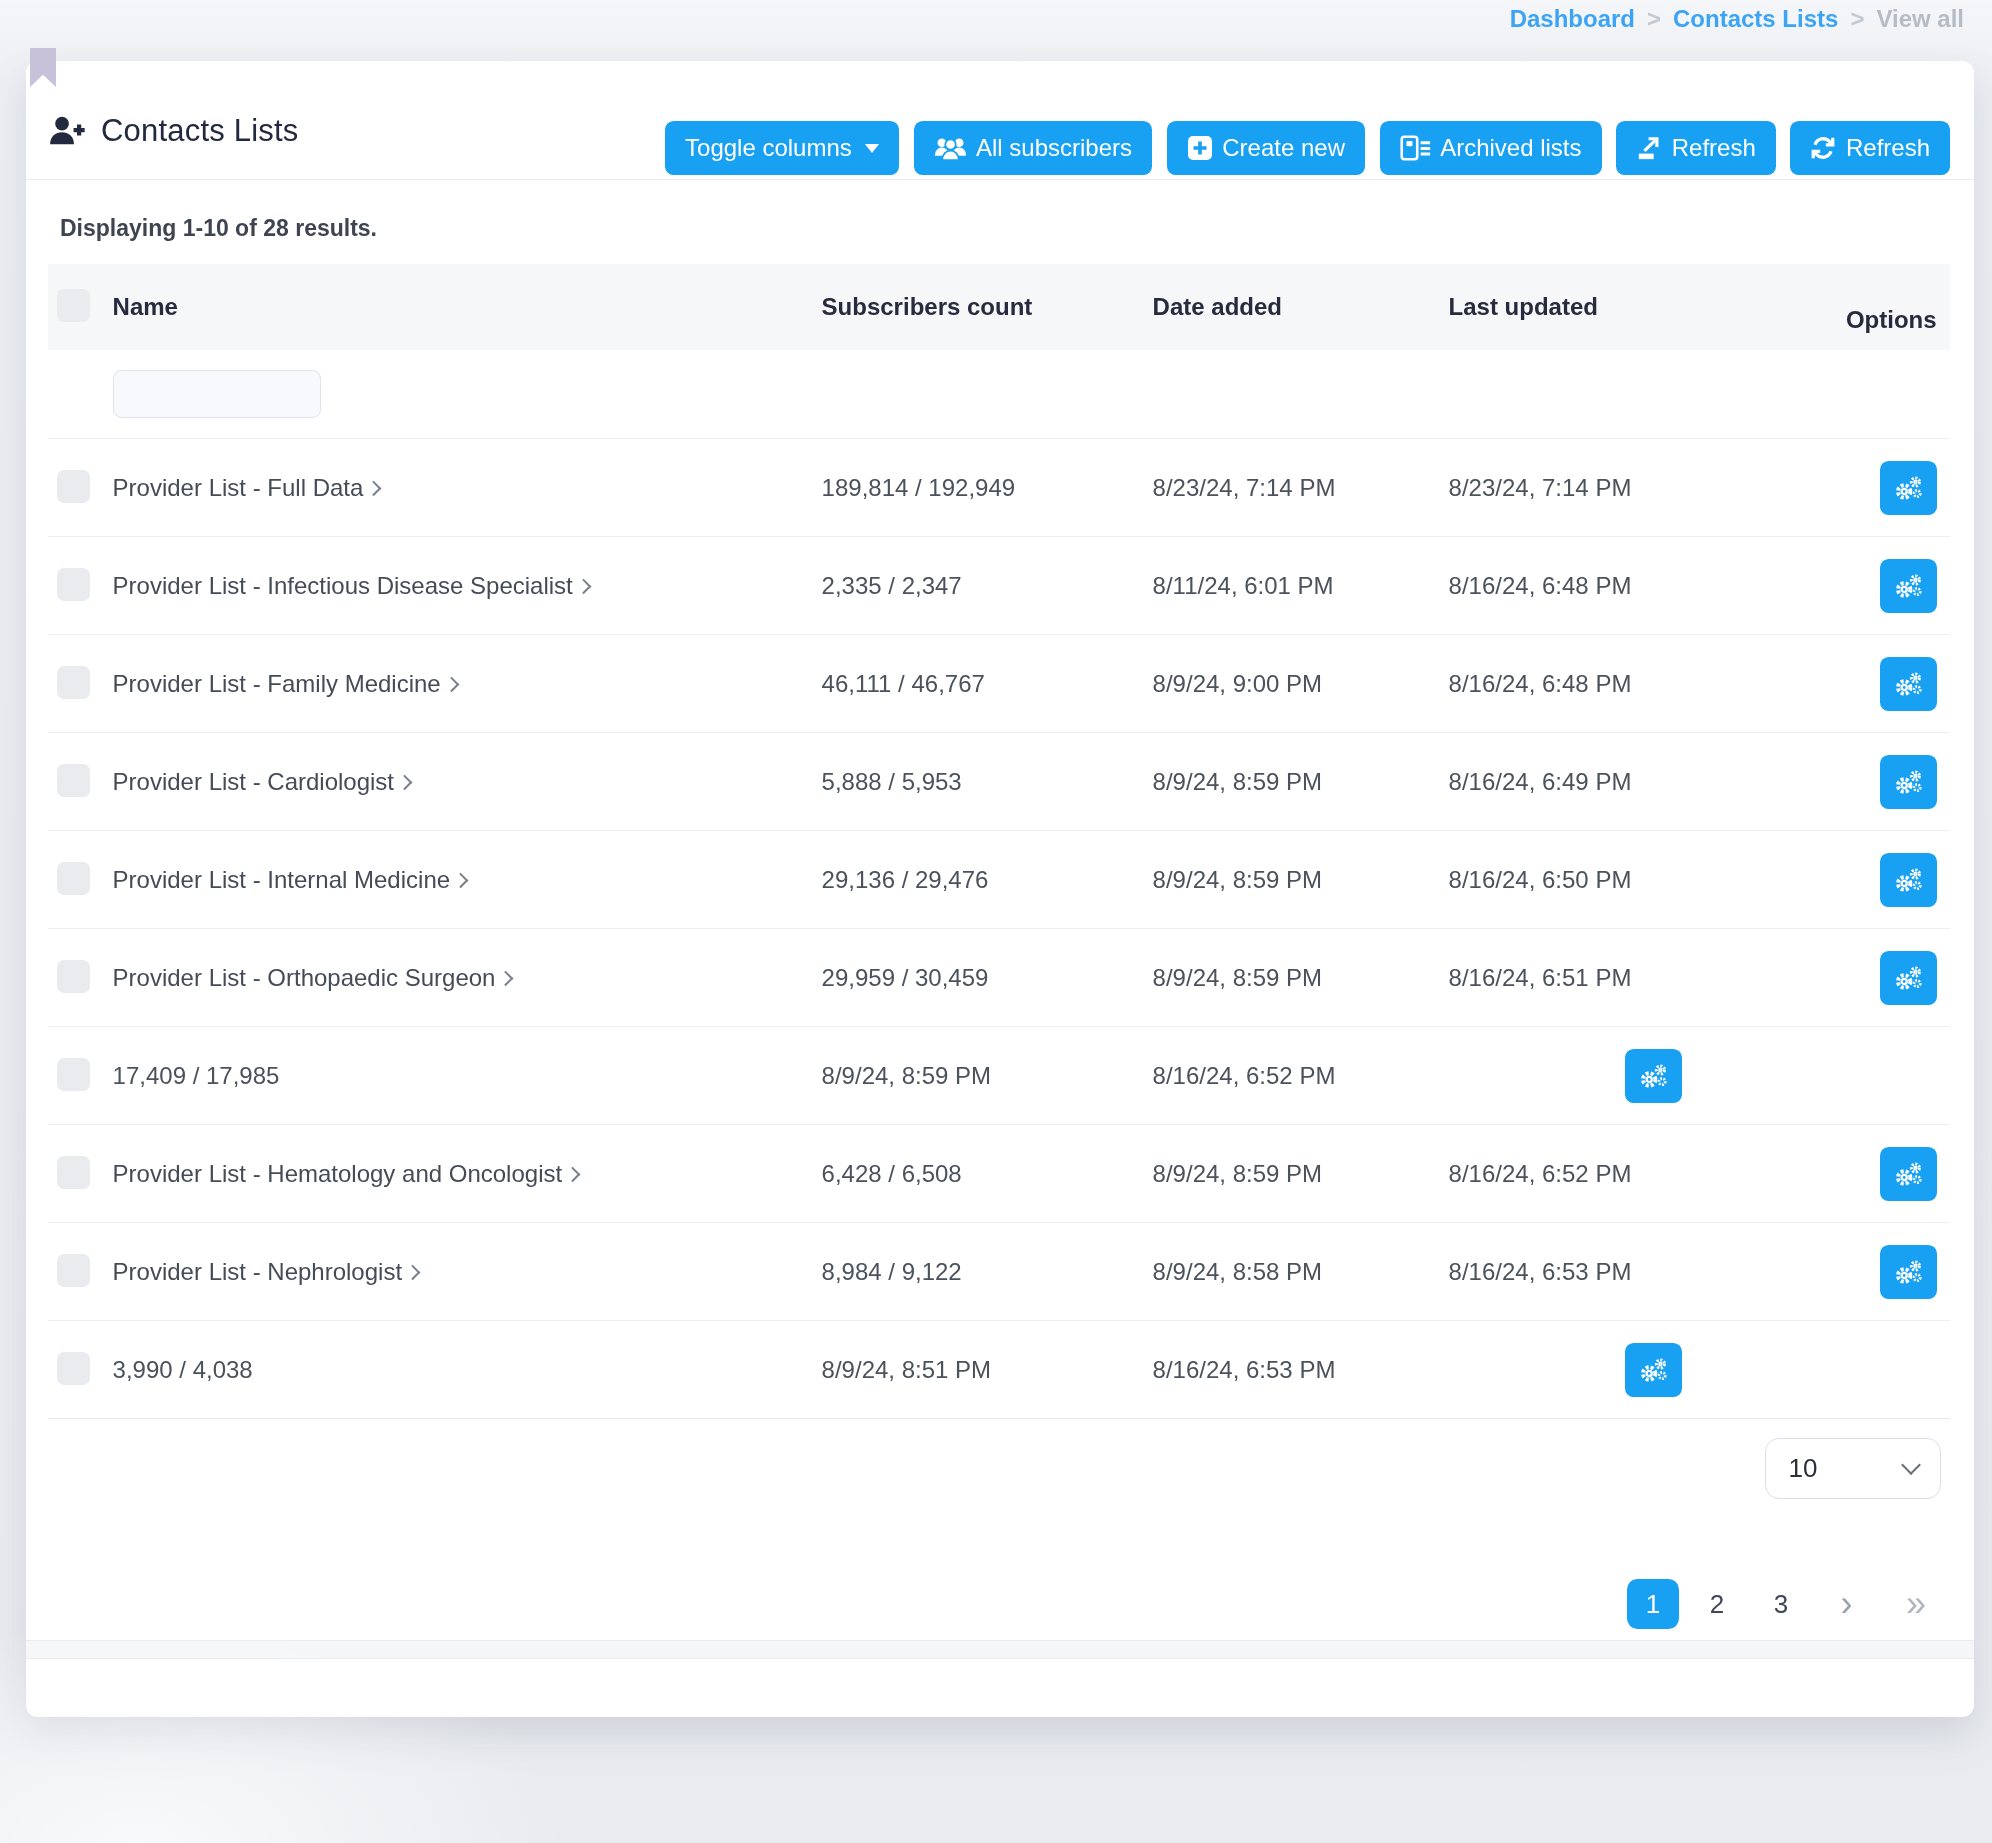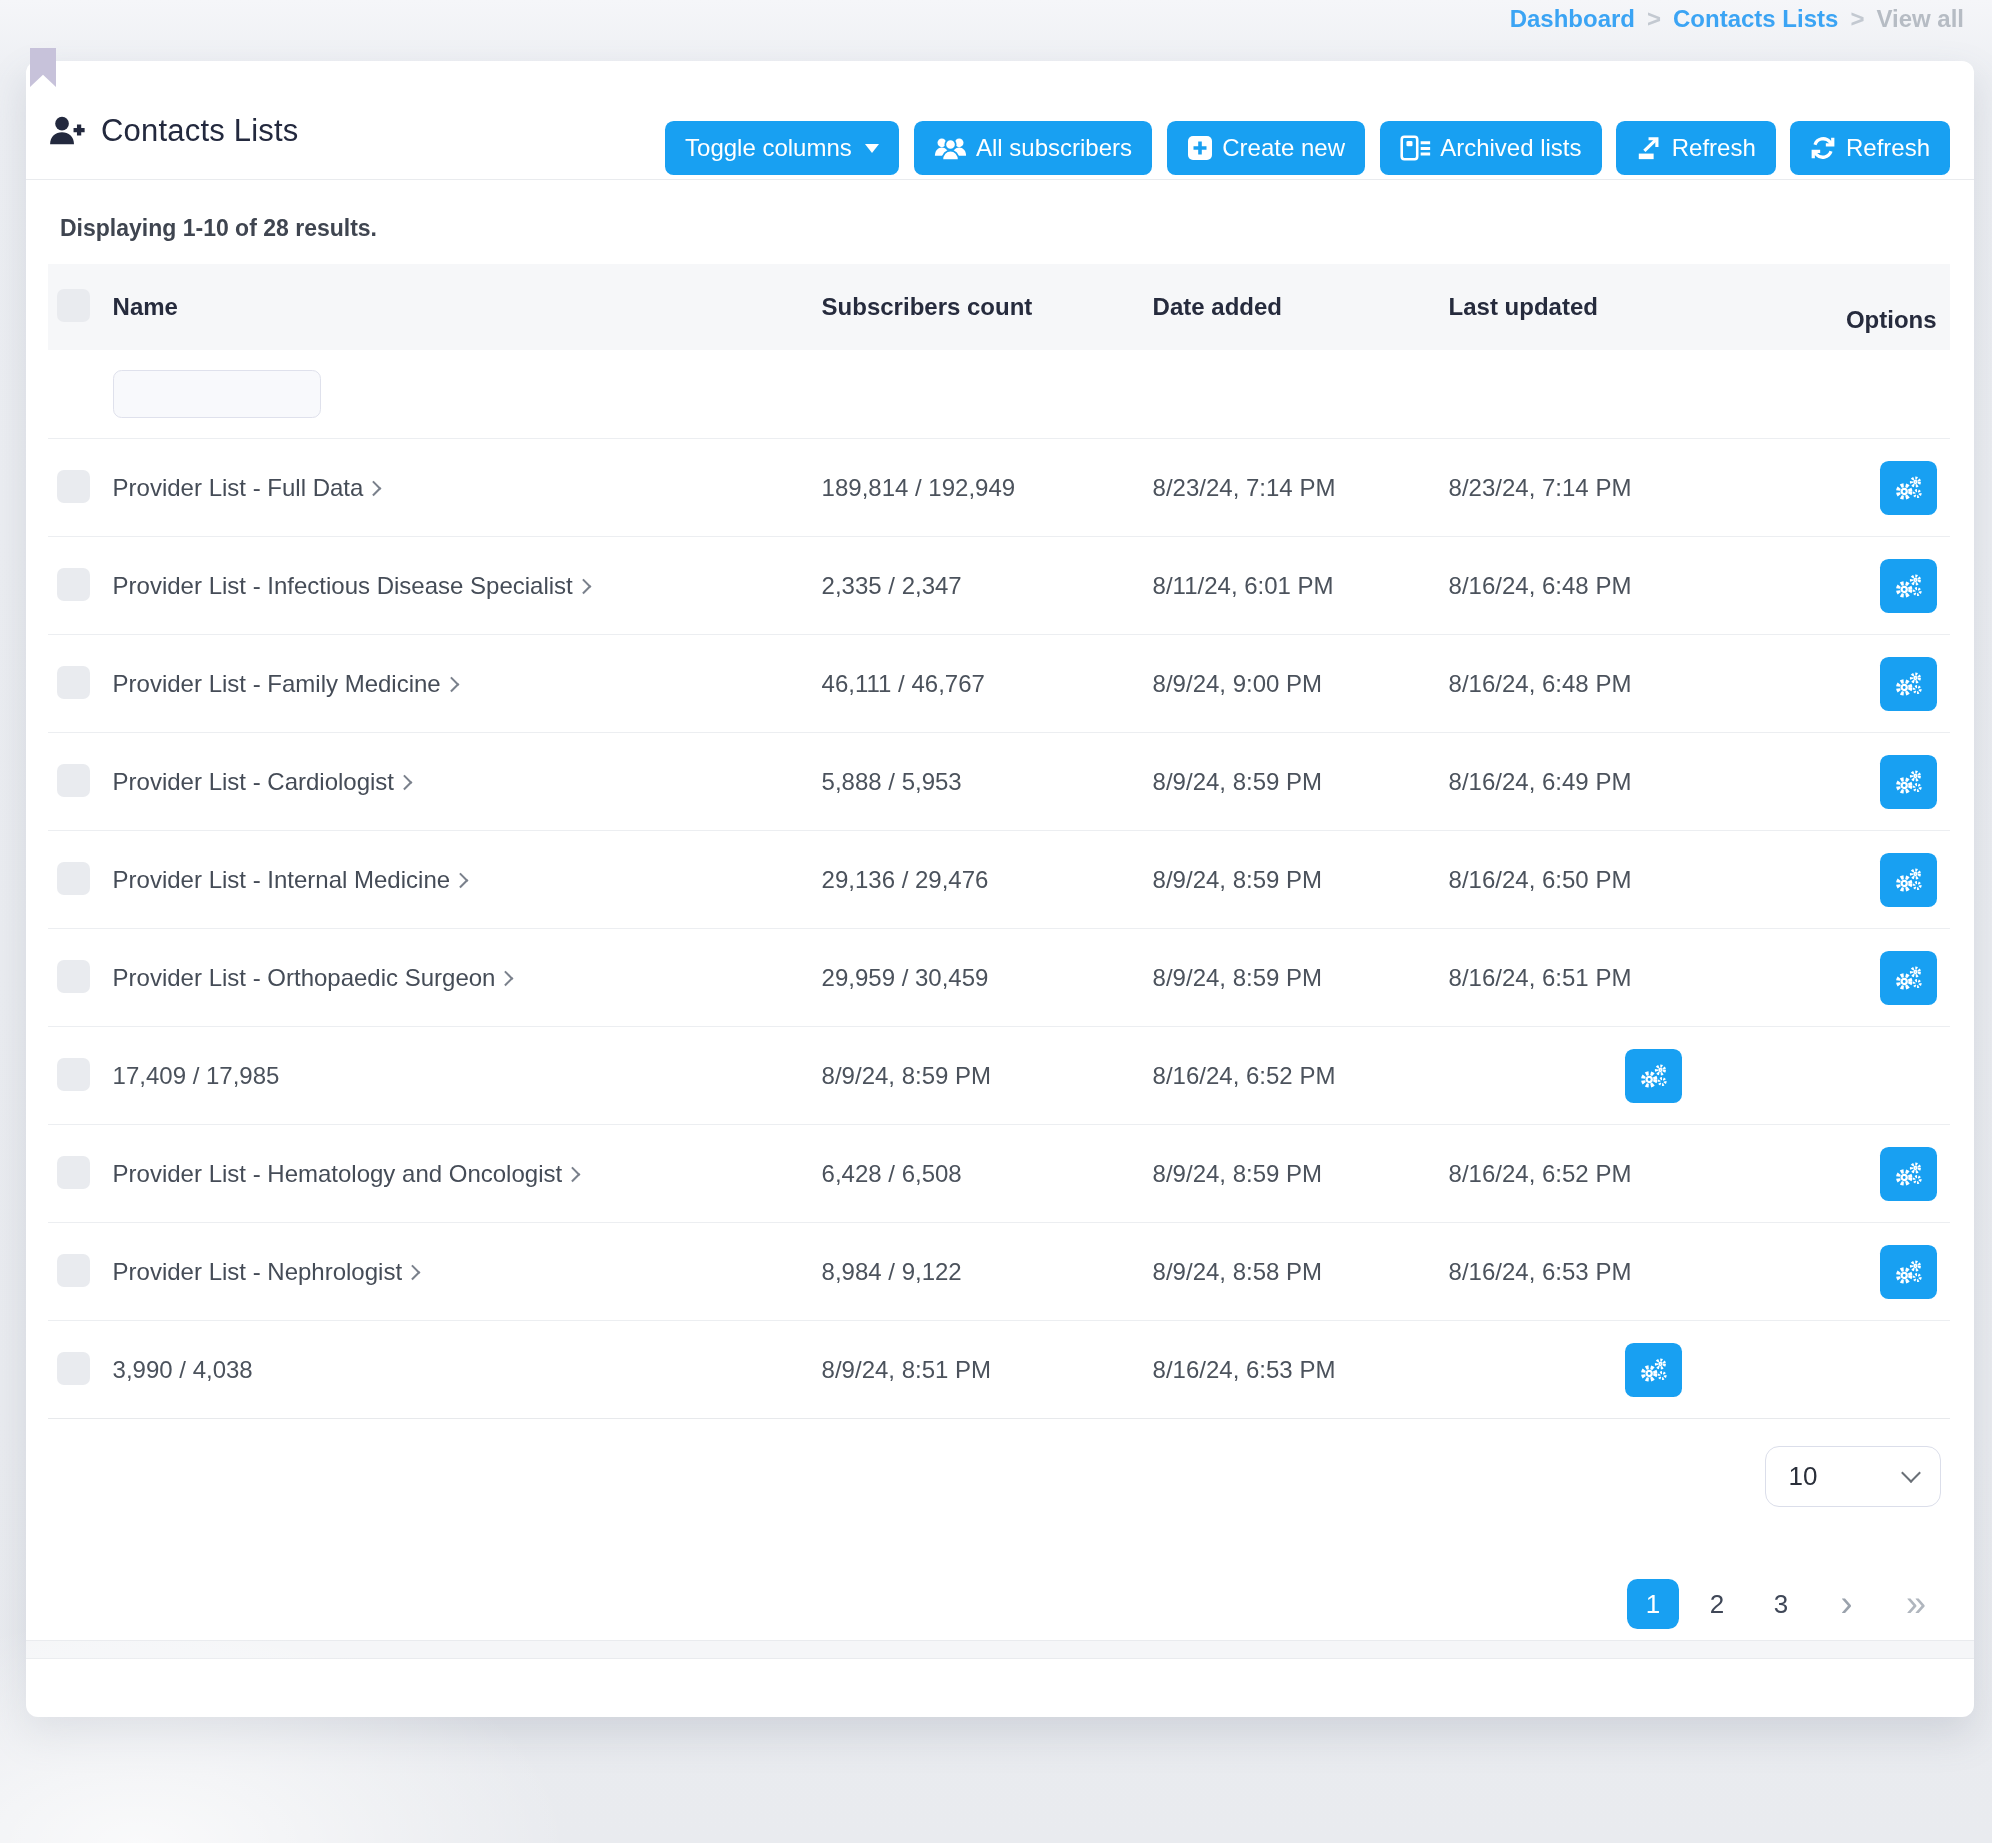--- a/index.html
+++ b/index.html
@@ -83,21 +83,21 @@
   .opts-cell{display:flex;justify-content:flex-end;padding-right:13px;}
   .opts-btn{
     width:57px;height:54px;border:none;border-radius:8.6px;background:var(--accent);
     display:flex;align-items:center;justify-content:center;cursor:pointer;
   }
   
   .page-size{
     position:absolute;top:1377px;right:33px;width:176px;height:61px;
     border:1.7px solid #dbdeea;border-radius:14px;background:#fff;
     display:flex;align-items:center;justify-content:space-between;
-    padding:0 22.5px;font-size:26px;color:#2a2f3a;cursor:pointer;margin-top:8px;
+    padding:0 22.5px;font-size:26px;color:#2a2f3a;cursor:pointer;
   }
   .select-chev{width:14px;height:14px;border-right:2.6px solid #6a7077;border-bottom:2.6px solid #6a7077;transform:rotate(45deg);margin-top:-7px;}
   .pagination{
     position:absolute;top:1518px;right:33px;height:50px;
     display:flex;align-items:center;gap:12px;
   }
   .page-btn{
     min-width:52px;height:50px;border-radius:10.4px;
     display:flex;align-items:center;justify-content:center;
     font-size:26px;color:#3f4757;cursor:pointer;background:transparent;border:none;

